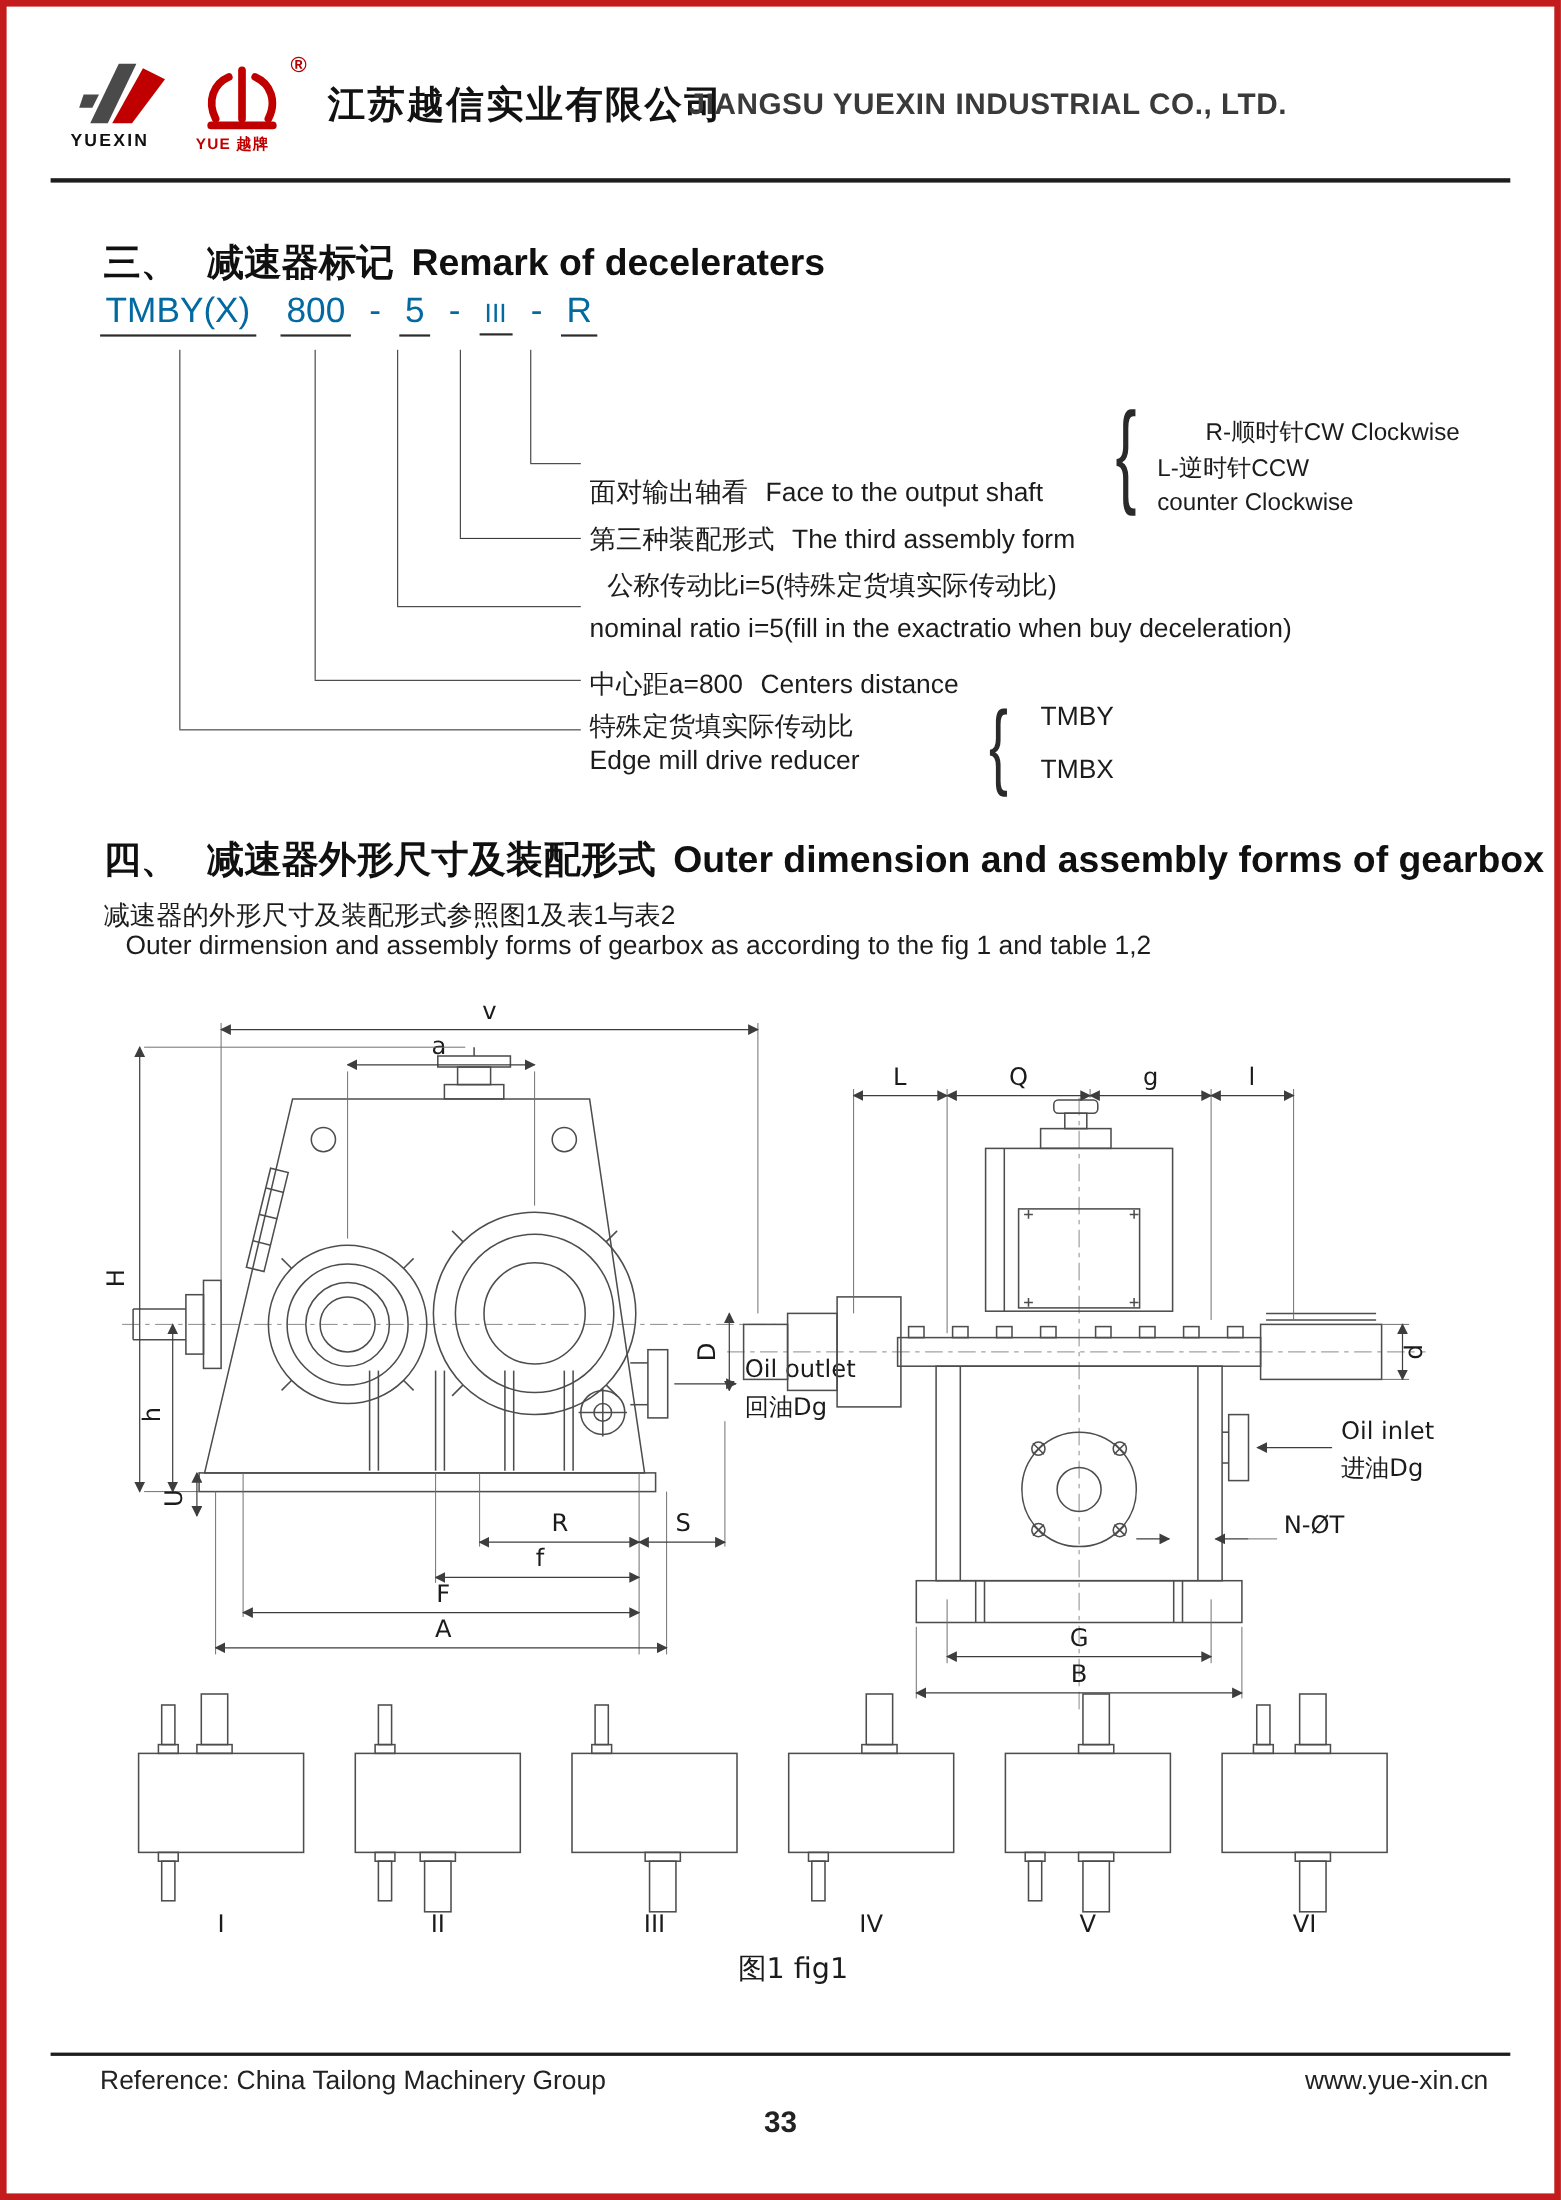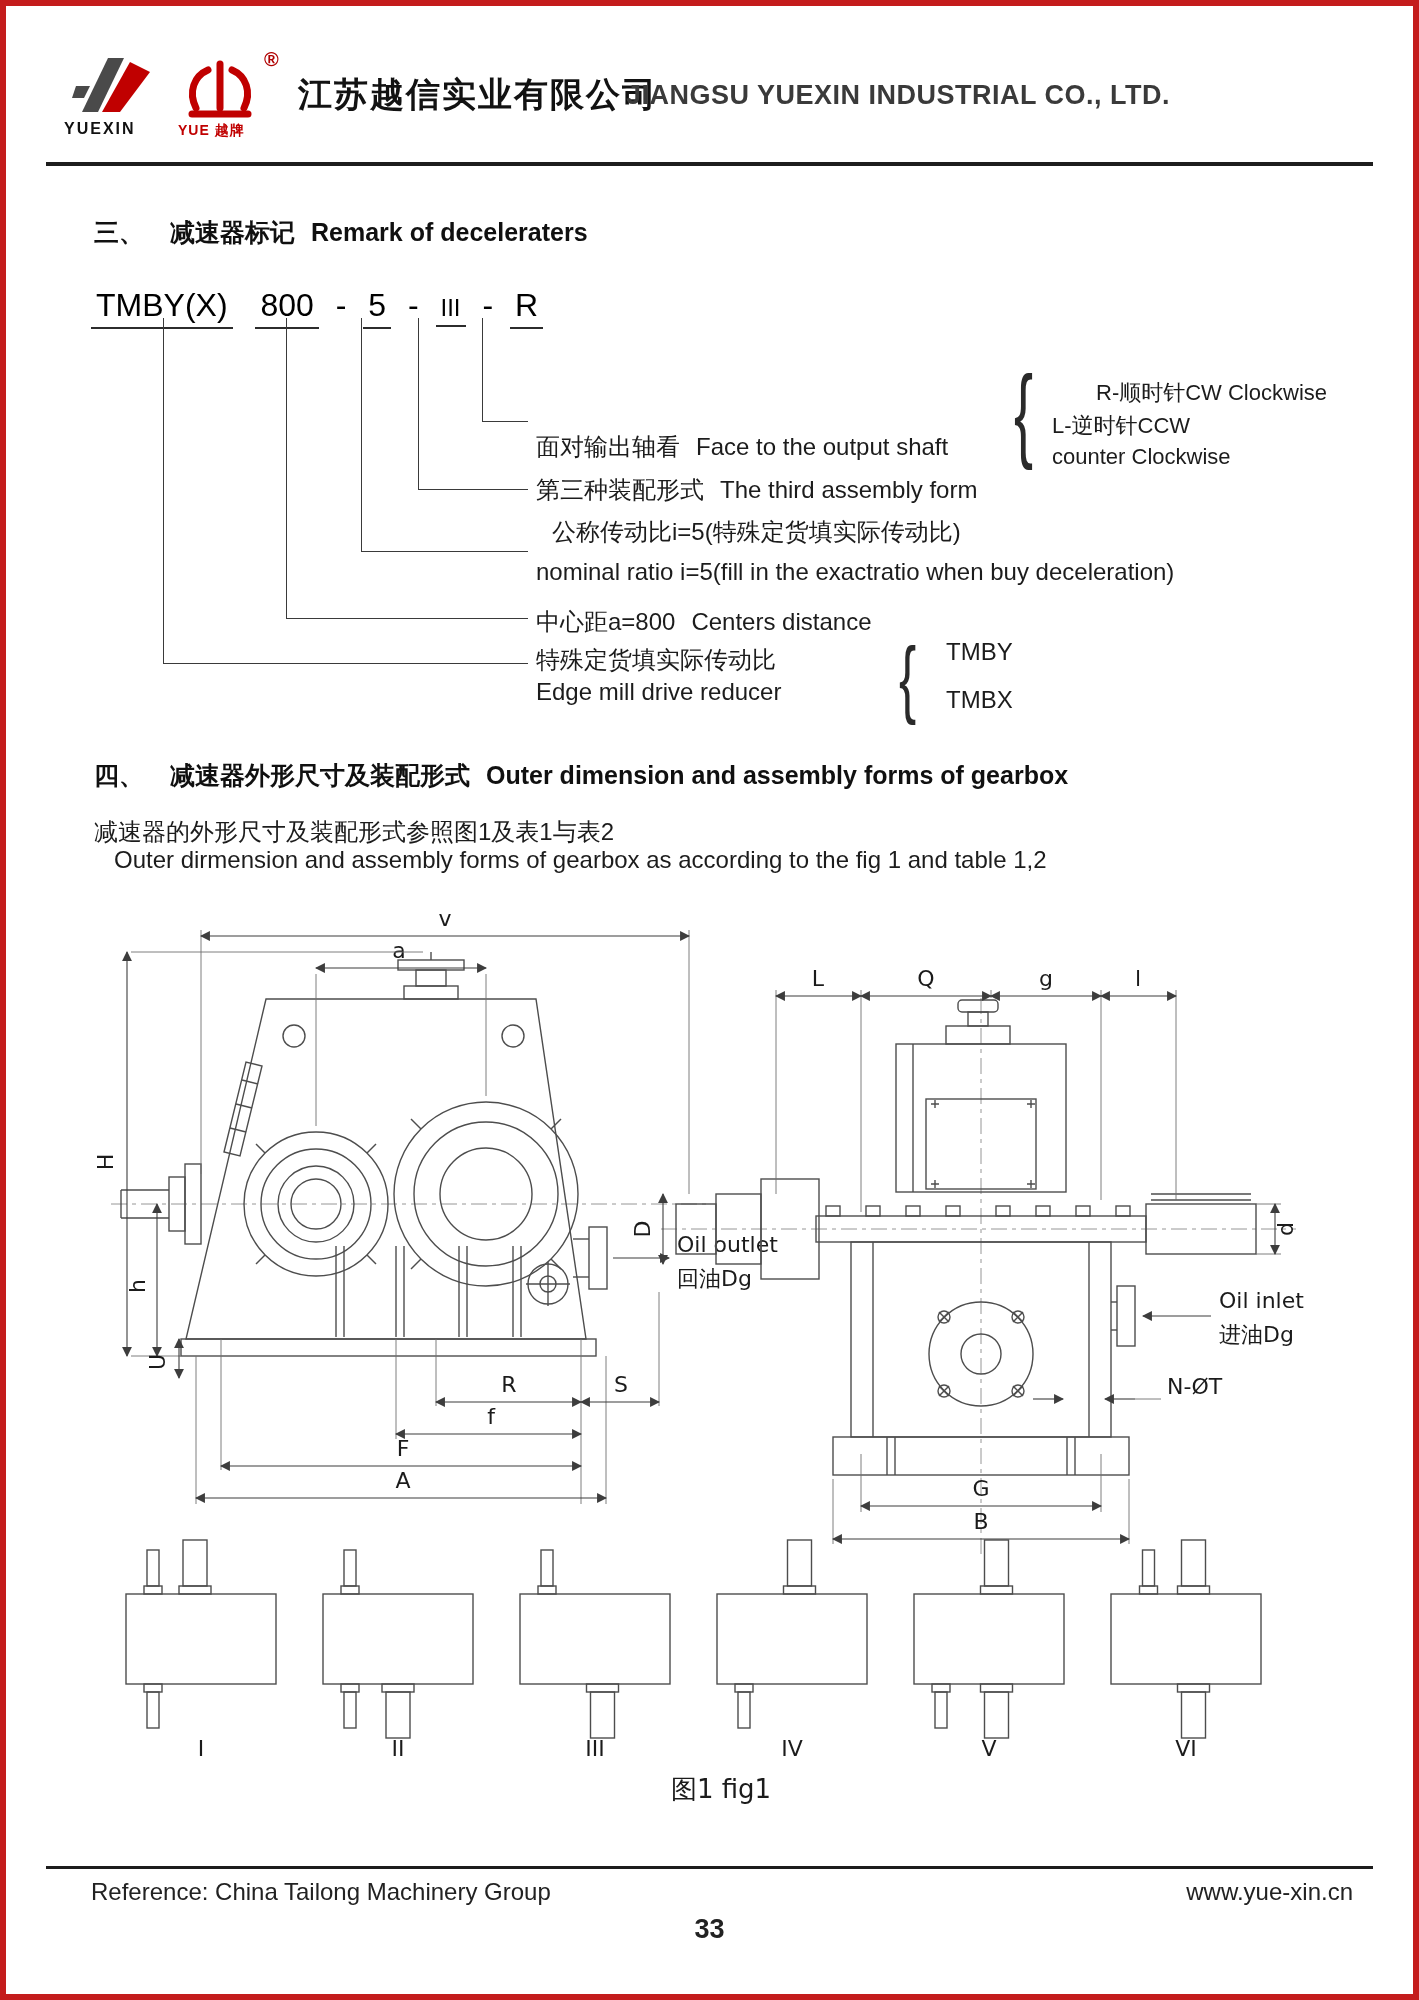--- a/index.html
+++ b/index.html
@@ -15,26 +15,26 @@
   }
   .abs{position:absolute;white-space:nowrap;}
   
   .company-cn{left:292px;top:66px;font-size:34px;font-weight:bold;color:#121212;letter-spacing:2px;}
   .company-en{left:620px;top:74px;font-size:27px;font-weight:600;color:#3a3a3a;letter-spacing:.5px;}
   .logo-caption{font-size:16px;font-weight:bold;letter-spacing:2px;color:#111;}
   .logo-caption.red{color:#c00000;font-size:14px;letter-spacing:1px;}
   .reg-mark{font-size:20px;color:#b00000;font-weight:bold;}
   .rule{position:absolute;left:40px;right:40px;background:#1d1d1d;}
   
-  .sec-head{position:absolute;font-size:25px;font-weight:bold;color:#101010;white-space:nowrap;}
+  .sec-head{position:absolute;font-size:34px;font-weight:bold;color:#101010;white-space:nowrap;}
   .sec-head .gap{display:inline-block;width:26px;}
   .sec-head .gap2{display:inline-block;width:16px;}
   .note{position:absolute;font-size:24px;color:#1c1c1c;white-space:nowrap;}
   
-  .model-line{position:absolute;left:85px;top:258px;font-size:32px;color:#000000;white-space:nowrap;margin-top:23px;}
+  .model-line{position:absolute;left:85px;top:258px;font-size:32px;color:#0369a1;white-space:nowrap;}
   .model-line .seg{display:inline-block;border-bottom:2px solid #2c2c2c;padding:0 5px 3px 5px;}
   .model-line .dash{display:inline-block;margin:0 8px;}
   .model-line .sm{font-size:24px;}
   .model-line .sp{display:inline-block;width:14px;}
   
   .vl{position:absolute;width:0;border-left:1.5px solid #3a3a3a;}
   .hl{position:absolute;height:0;border-top:1.5px solid #3a3a3a;}
   
   .callout{position:absolute;font-size:24px;color:#1c1c1c;white-space:nowrap;}
   .callout .en{margin-left:16px;}

